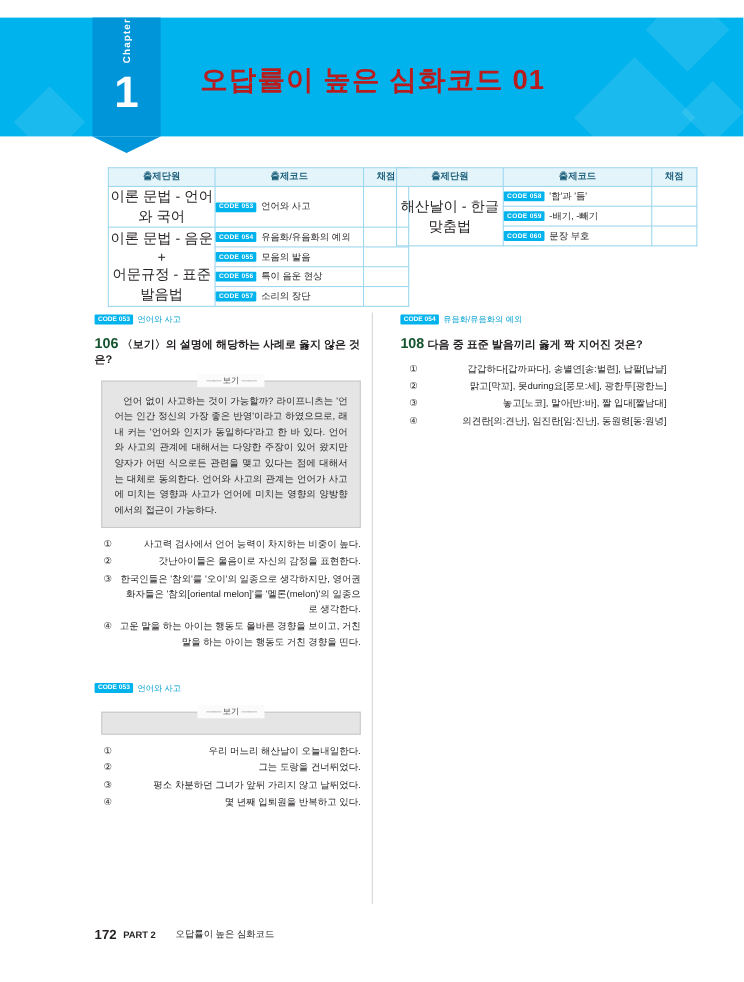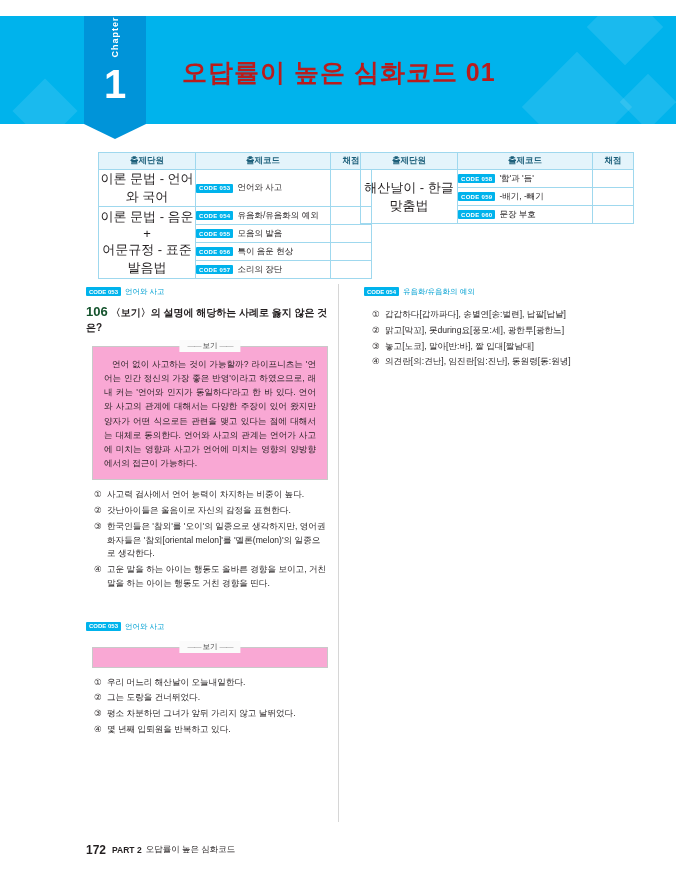--- a/index.html
+++ b/index.html
@@ -183,21 +183,21 @@
     font-size: 13px;
     font-weight: bold;
     margin-right: 3px;
     vertical-align: baseline;
   }
 
   
   .passage {
     position: relative;
     border: 1px solid #c9c9c9;
-    background: #f9a8d4;
+    background: #e5e5e5;
     margin: 12px 6px 8px 6px;
     padding: 10px 11px 9px 11px;
     font-size: 8.6px;
     line-height: 1.65;
     text-align: justify;
     color: #231f20;
   }
   .passage-label {
     position: absolute;
     top: -7px;
@@ -218,40 +218,40 @@
     line-height: 1.6;
     margin-bottom: 2px;
     display: flex;
     align-items: flex-start;
   }
   .choice .marker {
     width: 13px;
     flex: 0 0 13px;
     font-size: 8.6px;
   }
-  .choice .ctext { flex: 1; text-align: left; }
+  .choice .ctext { flex: 1; text-align: right; }
 
   
   .footer {
     position: absolute;
     left: 86px;
     bottom: 36px;
     font-size: 9px;
     color: #231f20;
   }
   .footer .pageno {
     font-size: 12px;
     font-weight: bold;
     margin-right: 6px;
     vertical-align: middle;
   }
   .footer .part {
     font-weight: bold;
     font-size: 8.5px;
-    margin-right: 4px;
+    margin-right: 18px;
     vertical-align: middle;
   }
   .footer .ftitle {
     font-size: 8.5px;
     vertical-align: middle;
     text-align: right;
   }
 </style>
 </head>
 <body>
@@ -410,20 +410,23 @@
   </div>
 
 </div>
 
 <div class="col col-r">
 
   <div class="q-block">
     <div class="tag-line">
       <span class="tag-chip">CODE 054</span><span class="tag-text">유음화/유음화의 예외</span>
     </div>
+    <div class="q-head">
+      <span class="q-num">108</span><span>다음 중 표준 발음끼리 옳게 짝 지어진 것은?</span>
+    </div>
     <div class="choices" style="margin-top:8px;">
       <div class="choice">
         <span class="marker">①</span>
         <span class="ctext">갑갑하다[갑까파다], 송별연[송:벌련], 납팔[납냘]</span>
       </div>
       <div class="choice">
         <span class="marker">②</span>
         <span class="ctext">맑고[막꼬], 못during요[풍모:세], 광한투[광한느]</span>
       </div>
       <div class="choice">

